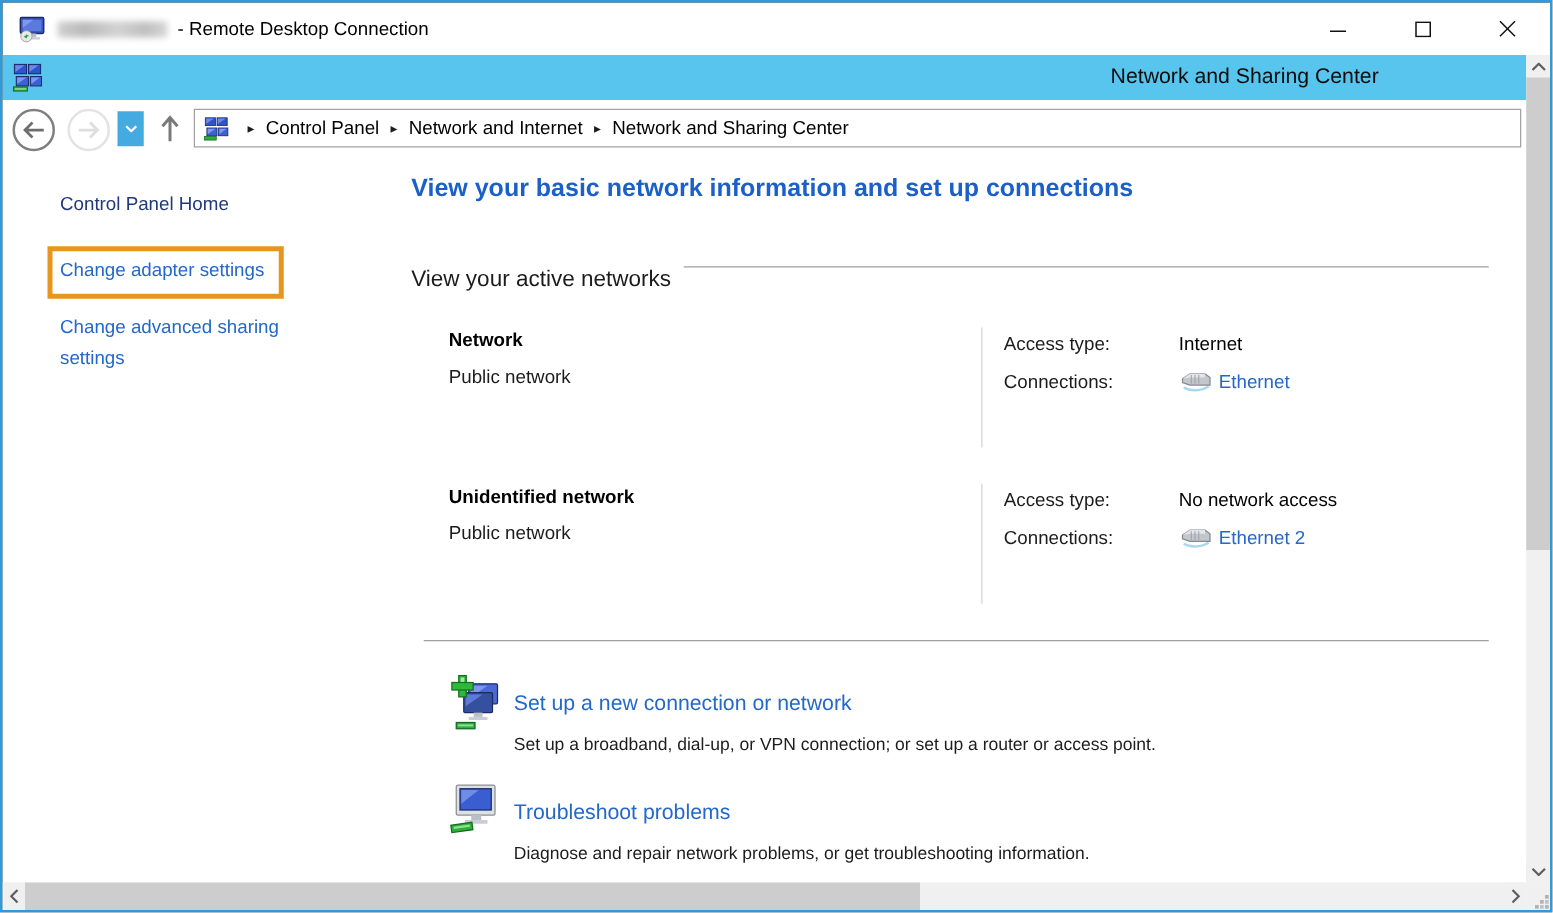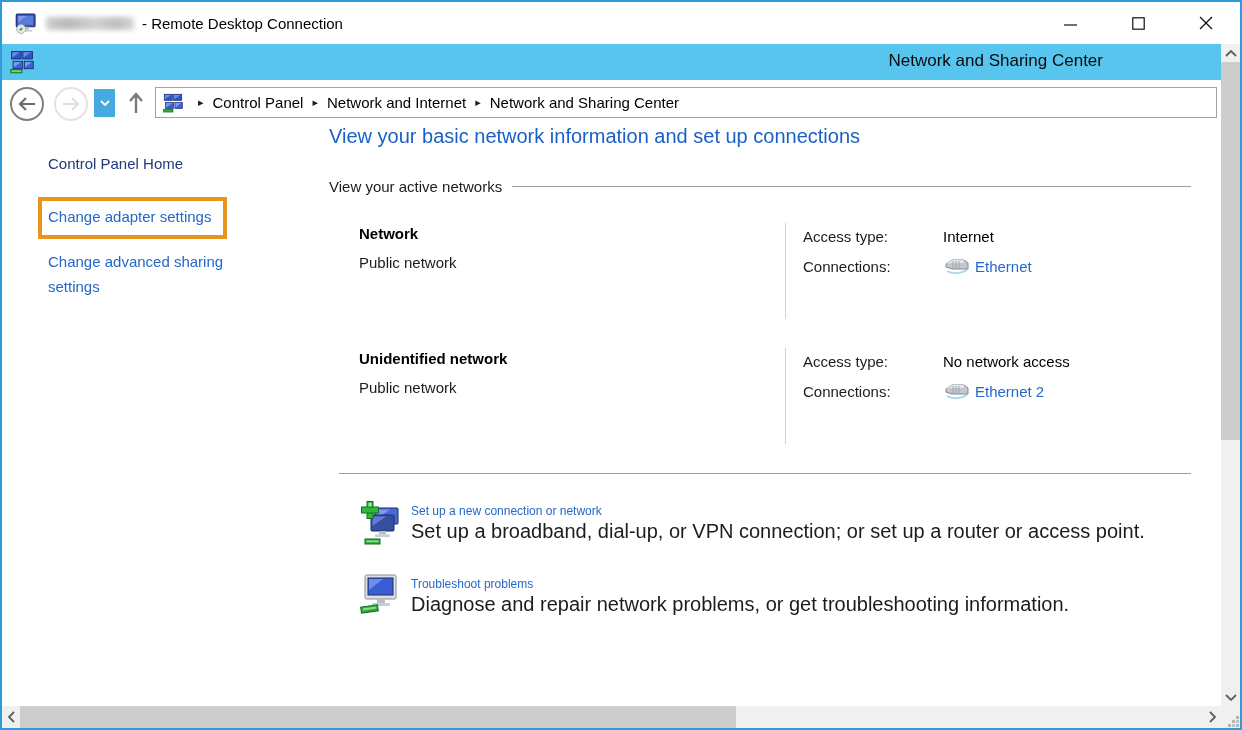--- a/index.html
+++ b/index.html
@@ -76,43 +76,43 @@
   .cp-home { margin:30px 0 0 46px; font-size:15px; color:#21387a; cursor:pointer; }
   .highlight-box {
     display:inline-block; margin:25px 0 0 36px;
     border:4px solid #e8951c; padding:7px 12px 9px 6px; background:#fff;
   }
   .side-link { font-size:15px; color:#2468c9; cursor:pointer; }
   .sharing-link { display:block; margin:10px 0 0 46px; width:212px; line-height:25px; }
 
   
   .main { position:absolute; left:327px; top:0; right:30px; }
-  .main-heading { margin-top:0; font-size:20px; font-weight:400; color:#1a60c8; }
+  .main-heading { margin-top:15px; font-size:20px; font-weight:700; color:#1a60c8; }
   .section-row { display:flex; align-items:center; margin-top:30px; }
-  .section-label { font-size:15px; color:#1c1c1c; white-space:nowrap; }
+  .section-label { font-size:18px; color:#1c1c1c; white-space:nowrap;margin-top:20px; }
   .section-rule { flex:1; height:1px; background:#9f9f9f; margin-left:10px; }
 
   .networks { margin:28px 0 0 30px; }
   .net-row { display:flex; height:96px; margin-bottom:29px; }
   .net-left { width:426px; padding-top:2px; }
   .net-name { font-size:15px; font-weight:bold; color:#000; }
   .net-profile { font-size:15px; color:#1c1c1c; margin-top:12px; }
   .net-divider { width:1px; background:#d4d4d4; }
   .net-right { padding:2px 0 0 17px; }
   .net-kv { display:flex; align-items:flex-end; height:20px; margin-bottom:10px; }
   .kv-label { width:140px; font-size:15px; color:#1c1c1c; }
   .kv-value { font-size:15px; color:#000; }
   .conn-icon { width:27px; height:17px; margin-right:5px; }
   .net-link { font-size:15px; color:#2468c9; cursor:pointer; }
 
   .settings { margin:24px 0 0 30px; }
   .set-item { display:flex; margin-bottom:21px; }
   .set-icon { width:42px; flex:0 0 auto; margin-right:10px; padding-top:2px; }
-  .set-link { font-size:12px; color:#2468c9; cursor:pointer; margin-top:6px; display:inline-block; }
-  .set-desc { font-size:20px; color:#1c1c1c; margin-top:1px; }
+  .set-link { font-size:17px; color:#2468c9; cursor:pointer; margin-top:16px; display:inline-block; }
+  .set-desc { font-size:14px; color:#1c1c1c; margin-top:14px; }
 
   
   .vscroll { position:absolute; top:0; right:0; width:19px; bottom:22px; background:#f0f0f0; }
   .v-arrow { position:absolute; left:0; width:19px; height:18px; background:#f0f0f0; border:none; cursor:pointer; display:flex; align-items:center; justify-content:center; }
   .v-up { top:0; } .v-down { bottom:0; }
   .v-thumb { position:absolute; left:0; top:18px; width:19px; height:378px; background:#cdcdcd; cursor:pointer; }
 
   .hscroll { position:absolute; left:0; right:19px; bottom:0; height:22px; background:#f0f0f0; }
   .h-arrow { position:absolute; top:0; width:18px; height:22px; background:#f0f0f0; border:none; cursor:pointer; display:flex; align-items:center; justify-content:center; }
   .h-left { left:0; } .h-right { right:0; }

